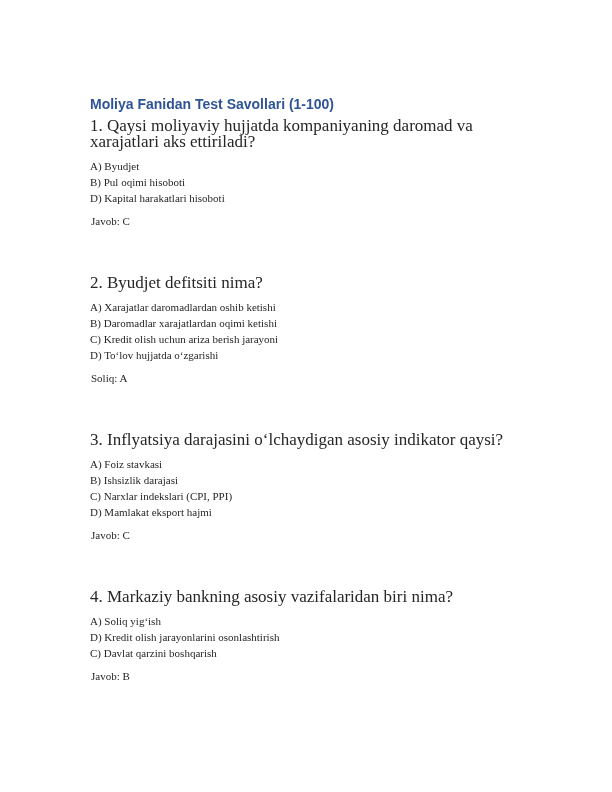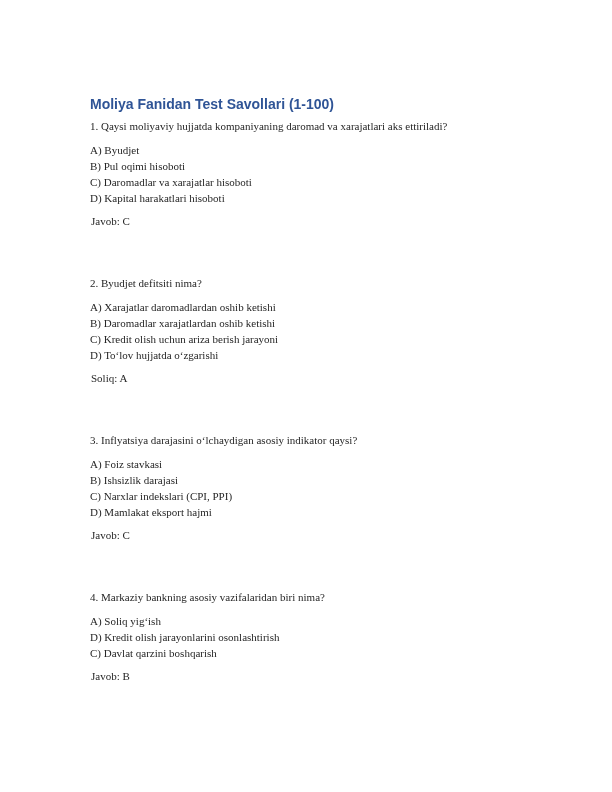--- a/index.html
+++ b/index.html
@@ -22,21 +22,21 @@
   .doc-title {
     font-family: "Liberation Sans", sans-serif;
     font-weight: bold;
     font-size: 14px;
     line-height: 18px;
     color: #2F5496;
     margin: 0 0 5px 0;
   }
   .question-block { margin: 0 0 46px 0; }
   .question-text {
-    font-size: 11px;
+    font-size: 17px;
     line-height: 16px;
     margin: 2px 0 8px 0;
   }
   .options { margin: 0 0 7px 0; }
   .option-line {
     font-size: 11px;
     line-height: 16px;
     margin: 0;
   }
   .answer-line {
@@ -51,31 +51,30 @@
 <div class="page">
   <div class="content">
 
     <h1 class="doc-title">Moliya Fanidan Test Savollari (1-100)</h1>
 
     <section class="question-block">
       <p class="question-text">1. Qaysi moliyaviy hujjatda kompaniyaning daromad va xarajatlari aks ettiriladi?</p>
       <div class="options">
         <p class="option-line">A) Byudjet</p>
         <p class="option-line">B) Pul oqimi hisoboti</p>
-        <p class="option-line">C) Daromadlar va xarajatlar hisoboti</p>
         <p class="option-line">D) Kapital harakatlari hisoboti</p>
       </div>
       <p class="answer-line">Javob: C</p>
     </section>
 
     <section class="question-block">
       <p class="question-text">2. Byudjet defitsiti nima?</p>
       <div class="options">
         <p class="option-line">A) Xarajatlar daromadlardan oshib ketishi</p>
-        <p class="option-line">B) Daromadlar xarajatlardan oshib ketishi</p>
+        <p class="option-line">B) Daromadlar xarajatlardan oqimi ketishi</p>
         <p class="option-line">C) Kredit olish uchun ariza berish jarayoni</p>
         <p class="option-line">D) Toʻlov hujjatda oʻzgarishi</p>
       </div>
       <p class="answer-line">Soliq: A</p>
     </section>
 
     <section class="question-block">
       <p class="question-text">3. Inflyatsiya darajasini oʻlchaydigan asosiy indikator qaysi?</p>
       <div class="options">
         <p class="option-line">A) Foiz stavkasi</p>

